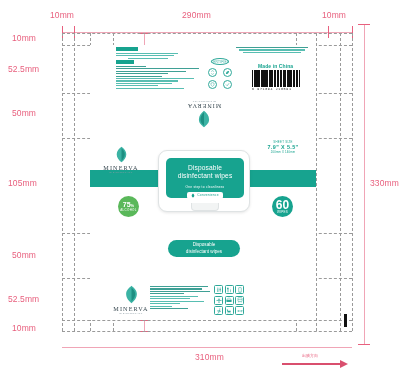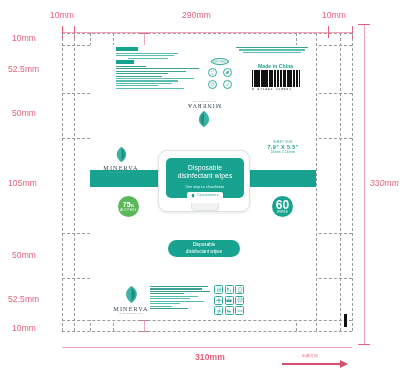--- a/index.html
+++ b/index.html
@@ -181,24 +181,24 @@
   <div class="dim-label" style="left:8px;  top:64px;">52.5mm</div>
   <div class="dim-label" style="left:12px; top:108px;">50mm</div>
   <div class="dim-label" style="left:8px;  top:178px;">105mm</div>
   <div class="dim-label" style="left:12px; top:250px;">50mm</div>
   <div class="dim-label" style="left:8px;  top:294px;">52.5mm</div>
   <div class="dim-label" style="left:12px; top:323px;">10mm</div>
 
   <div class="dim-line-v" style="left:364px; top:24px; height:320px;"></div>
   <div class="tick-h" style="left:358px; top:24px;  width:12px;"></div>
   <div class="tick-h" style="left:358px; top:344px; width:12px;"></div>
-  <div class="dim-label" style="left:370px; top:178px;font-style:italic;">330mm</div>
+  <div class="dim-label" style="left:370px; top:178px;">330mm</div>
 
   <div class="dim-line-h" style="left:62px; top:347px; width:290px;"></div>
-  <div class="dim-label" style="left:195px; top:352px;font-weight:bold;">310mm</div>
+  <div class="dim-label" style="left:195px; top:352px;">310mm</div>
 
   <div class="die-h" style="left:62px;  top:33px;  width:290px;"></div>
   <div class="die-h" style="left:62px;  top:331px; width:290px;"></div>
   <div class="die-v" style="left:62px;  top:33px;  height:298px;"></div>
   <div class="die-v" style="left:352px; top:33px;  height:298px;"></div>
 
   <div class="die-v" style="left:74px;  top:33px; height:298px;"></div>
   <div class="die-v" style="left:90px;  top:33px; height:298px;"></div>
   <div class="die-v" style="left:113px; top:33px; height:298px;"></div>
   <div class="die-v" style="left:296px; top:33px; height:298px;"></div>

